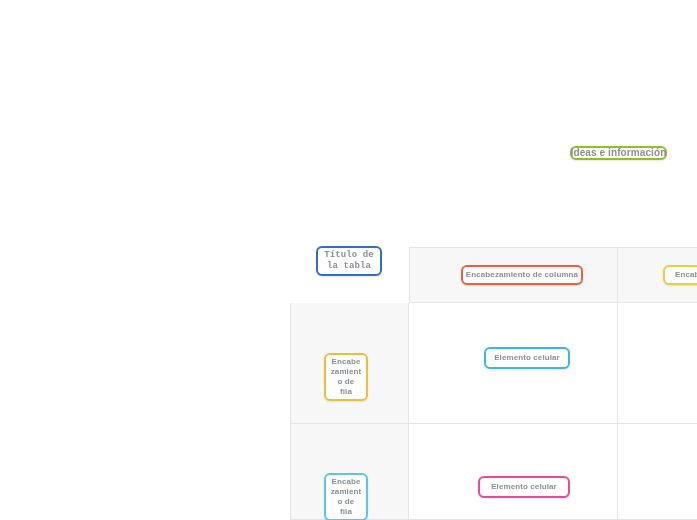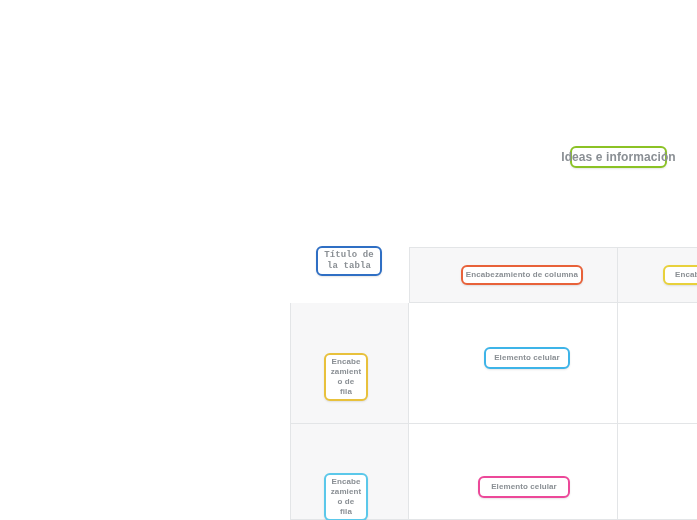--- a/index.html
+++ b/index.html
@@ -74,21 +74,21 @@
   .grid-cell.topline {
     border-top: 1px solid #e3e5e7;
   }
   .grid-cell.leftline {
     border-left: 1px solid #e3e5e7;
   }
 </style>
 </head>
 <body>
 
-<div class="chip" id="ideas-note" style="left:570px; top:146px; width:97px; height:22px; border-color:#8bc225; font-size:12px;">Ideas e información</div>
+<div class="chip" id="ideas-note" style="left:570px; top:146px; width:97px; height:14px; border-color:#8bc225; font-size:10px;">Ideas e información</div>
 
 <div class="chip" id="table-title" style="left:316px; top:246px; width:66px; height:30px; border-color:#2f6fc4; flex-direction:column; font-size:9px;font-family:Liberation Mono, monospace;">
   <span>Título de</span>
   <span>la tabla</span>
 </div>
 
 <div id="table-grid">
 
   <div class="grid-cell corner" style="left:0px; top:0px; width:119px; height:56px;"></div>
 

